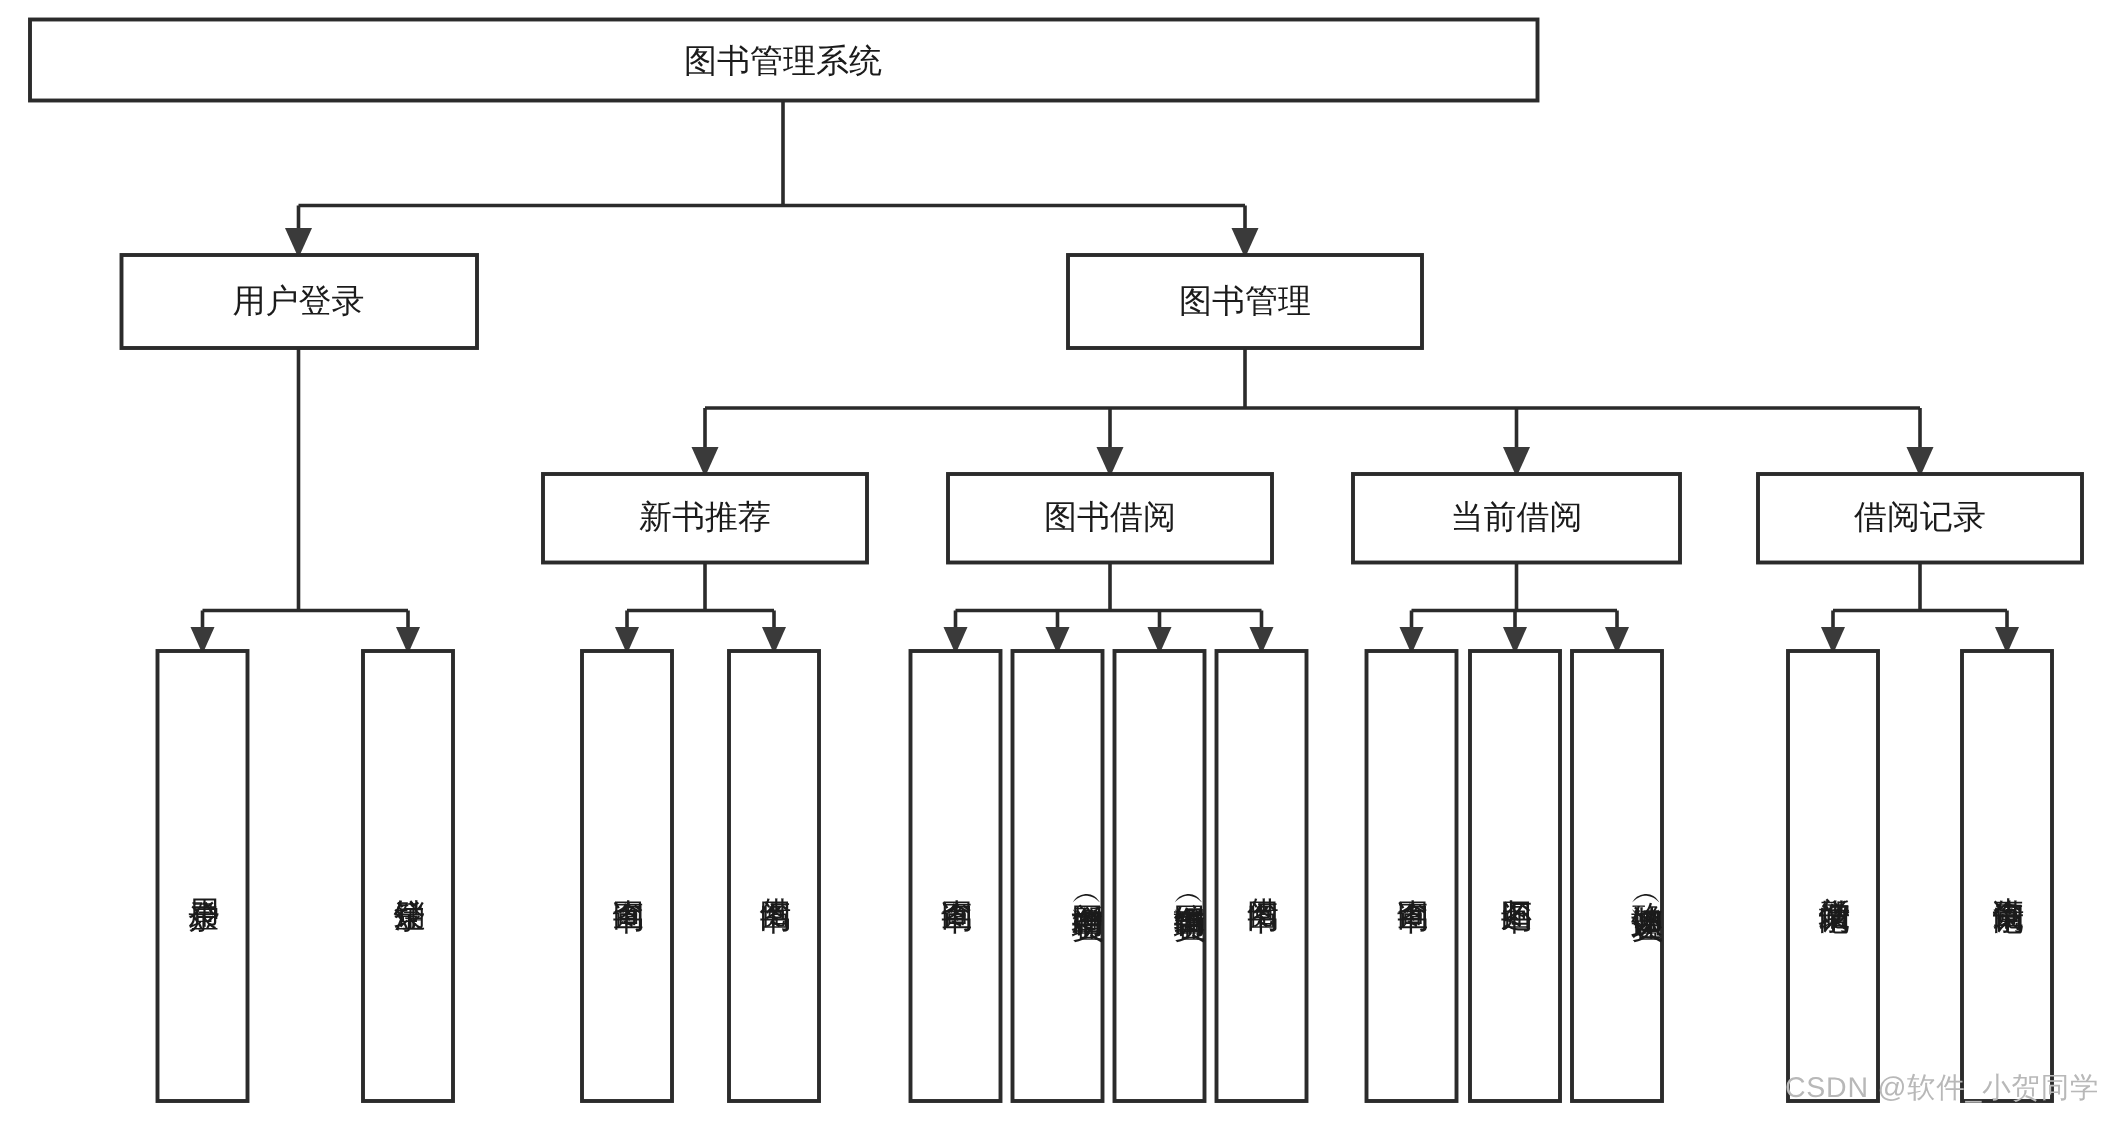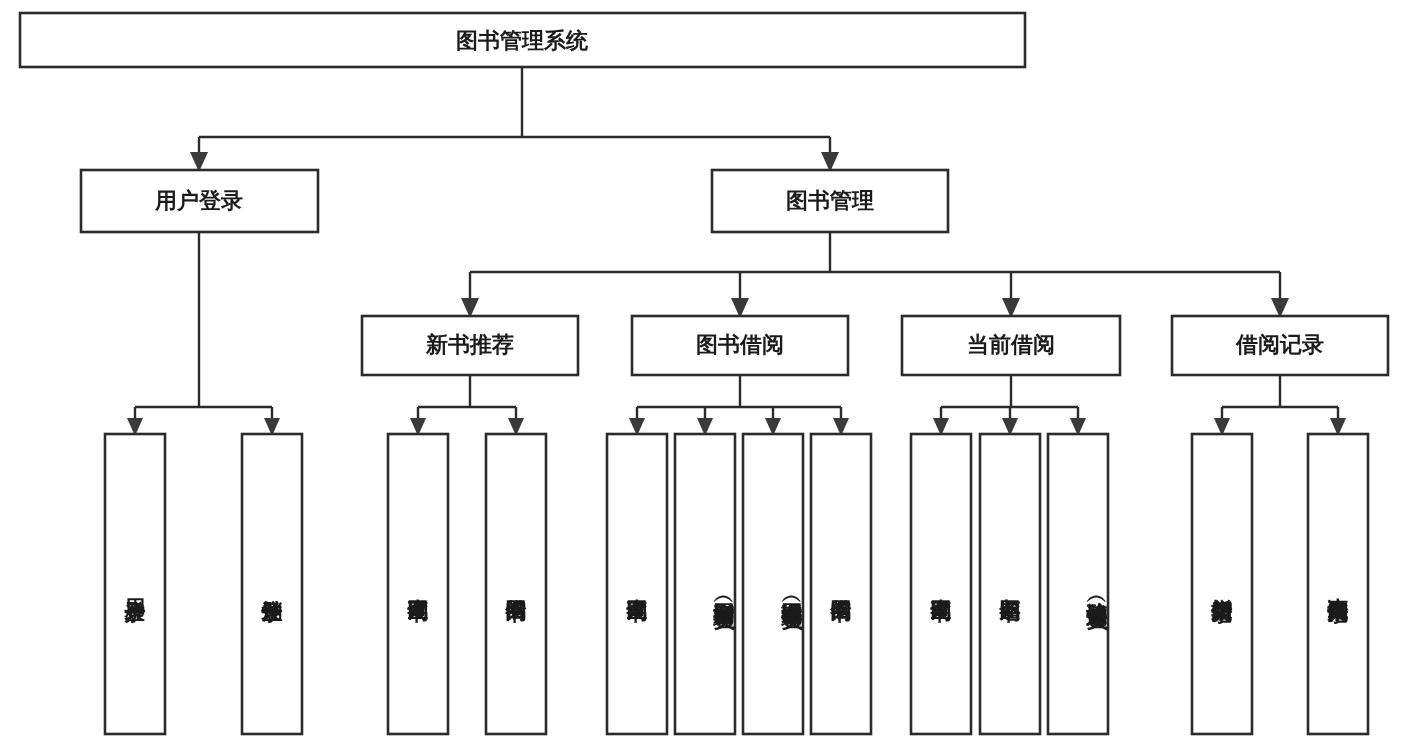--- a/index.html
+++ b/index.html
@@ -11,21 +11,20 @@
     width: 1405px;
     height: 747px;
     font-family: "Liberation Sans", "DejaVu Sans", sans-serif;
     overflow: hidden;
   }
   #diagram-root {
     position: relative;
     width: 1405px;
     height: 747px;
     background: #ffffff;
-    font-weight: bold;
   }
   svg#tree-svg {
     position: absolute;
     top: 0;
     left: 0;
     width: 1405px;
     height: 747px;
     display: block;
   }
   .node-box {
@@ -211,14 +210,15 @@
   <div class="node-label-v" style="left:743px; top:434px; width:60px; height:300px; align-items:flex-start; padding-top:10px; box-sizing:border-box;">编辑图书（管理员）</div>
   <div class="node-label-v" style="left:811px; top:434px; width:60px; height:300px;">借阅图书</div>
 
   <div class="node-label-v" style="left:911px; top:434px; width:60px; height:300px;">查询图书</div>
   <div class="node-label-v" style="left:980px; top:434px; width:60px; height:300px;">归还图书</div>
   <div class="node-label-v" style="left:1048px; top:434px; width:60px; height:300px; align-items:flex-start; padding-top:10px; box-sizing:border-box;">确认归还（管理员）</div>
 
   <div class="node-label-v" style="left:1192px; top:434px; width:60px; height:300px;">新增借阅记录</div>
   <div class="node-label-v" style="left:1308px; top:434px; width:60px; height:300px;">查询借阅记录</div>
 
+  <div class="watermark" style="left:1190px; top:712px;">CSDN @软件_小贺同学</div>
 
 </div>
 
 </body></html>

